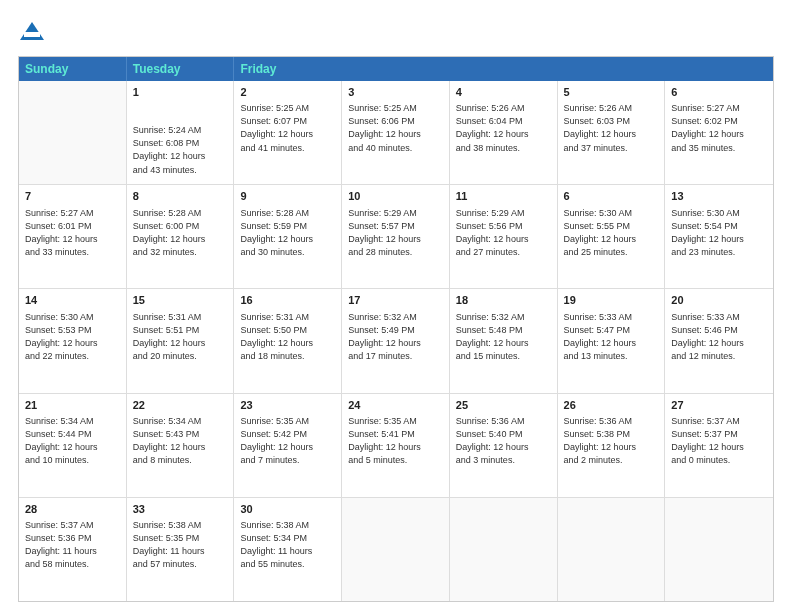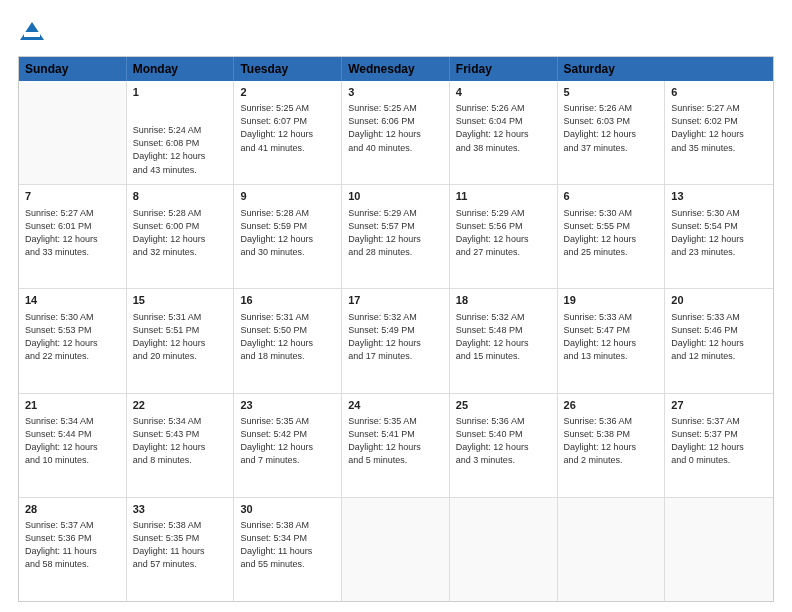--- a/index.html
+++ b/index.html
@@ -51,21 +51,21 @@
       display: flex;
       flex-direction: column;
       border: 1px solid #ccc;
     }
     .cal-header {
       display: grid;
       grid-template-columns: repeat(7, 1fr);
       background: #2d6db5;
     }
     .cal-header-cell {
-      color: #000000;
+      color: #5eead4;
       font-size: 12px;
       font-weight: bold;
       padding: 5px 6px;
       text-align: left;
       border-right: 1px solid #4a85c5;
     }
     .cal-header-cell:last-child { border-right: none; }
     .cal-body {
       flex: 1;
       display: flex;
@@ -121,25 +121,22 @@
     </div>
     <div class="title-block">
       <div class="month-title"></div>
       <div class="location"></div>
     </div>
   </div>
 
   <div class="calendar">
     <div class="cal-header">
     <div class="cal-header-cell">Sunday</div>
-        <div class="cal-header-cell">Monday</div>
         <div class="cal-header-cell">Tuesday</div>
-        <div class="cal-header-cell">Wednesday</div>
         <div class="cal-header-cell">Friday</div>
-        <div class="cal-header-cell">Saturday</div>
       </div>
     <div class="cal-body">
     <div class="cal-row">
           <div class="cal-cell empty"></div>
           <div class="cal-cell">
             <span class="day-num">1</span>
             <div class="cell-text" style="white-space: pre-line; margin-top: 24px;">Sunrise: 5:24 AM
 Sunset: 6:08 PM
 Daylight: 12 hours
 and 43 minutes.</div>

